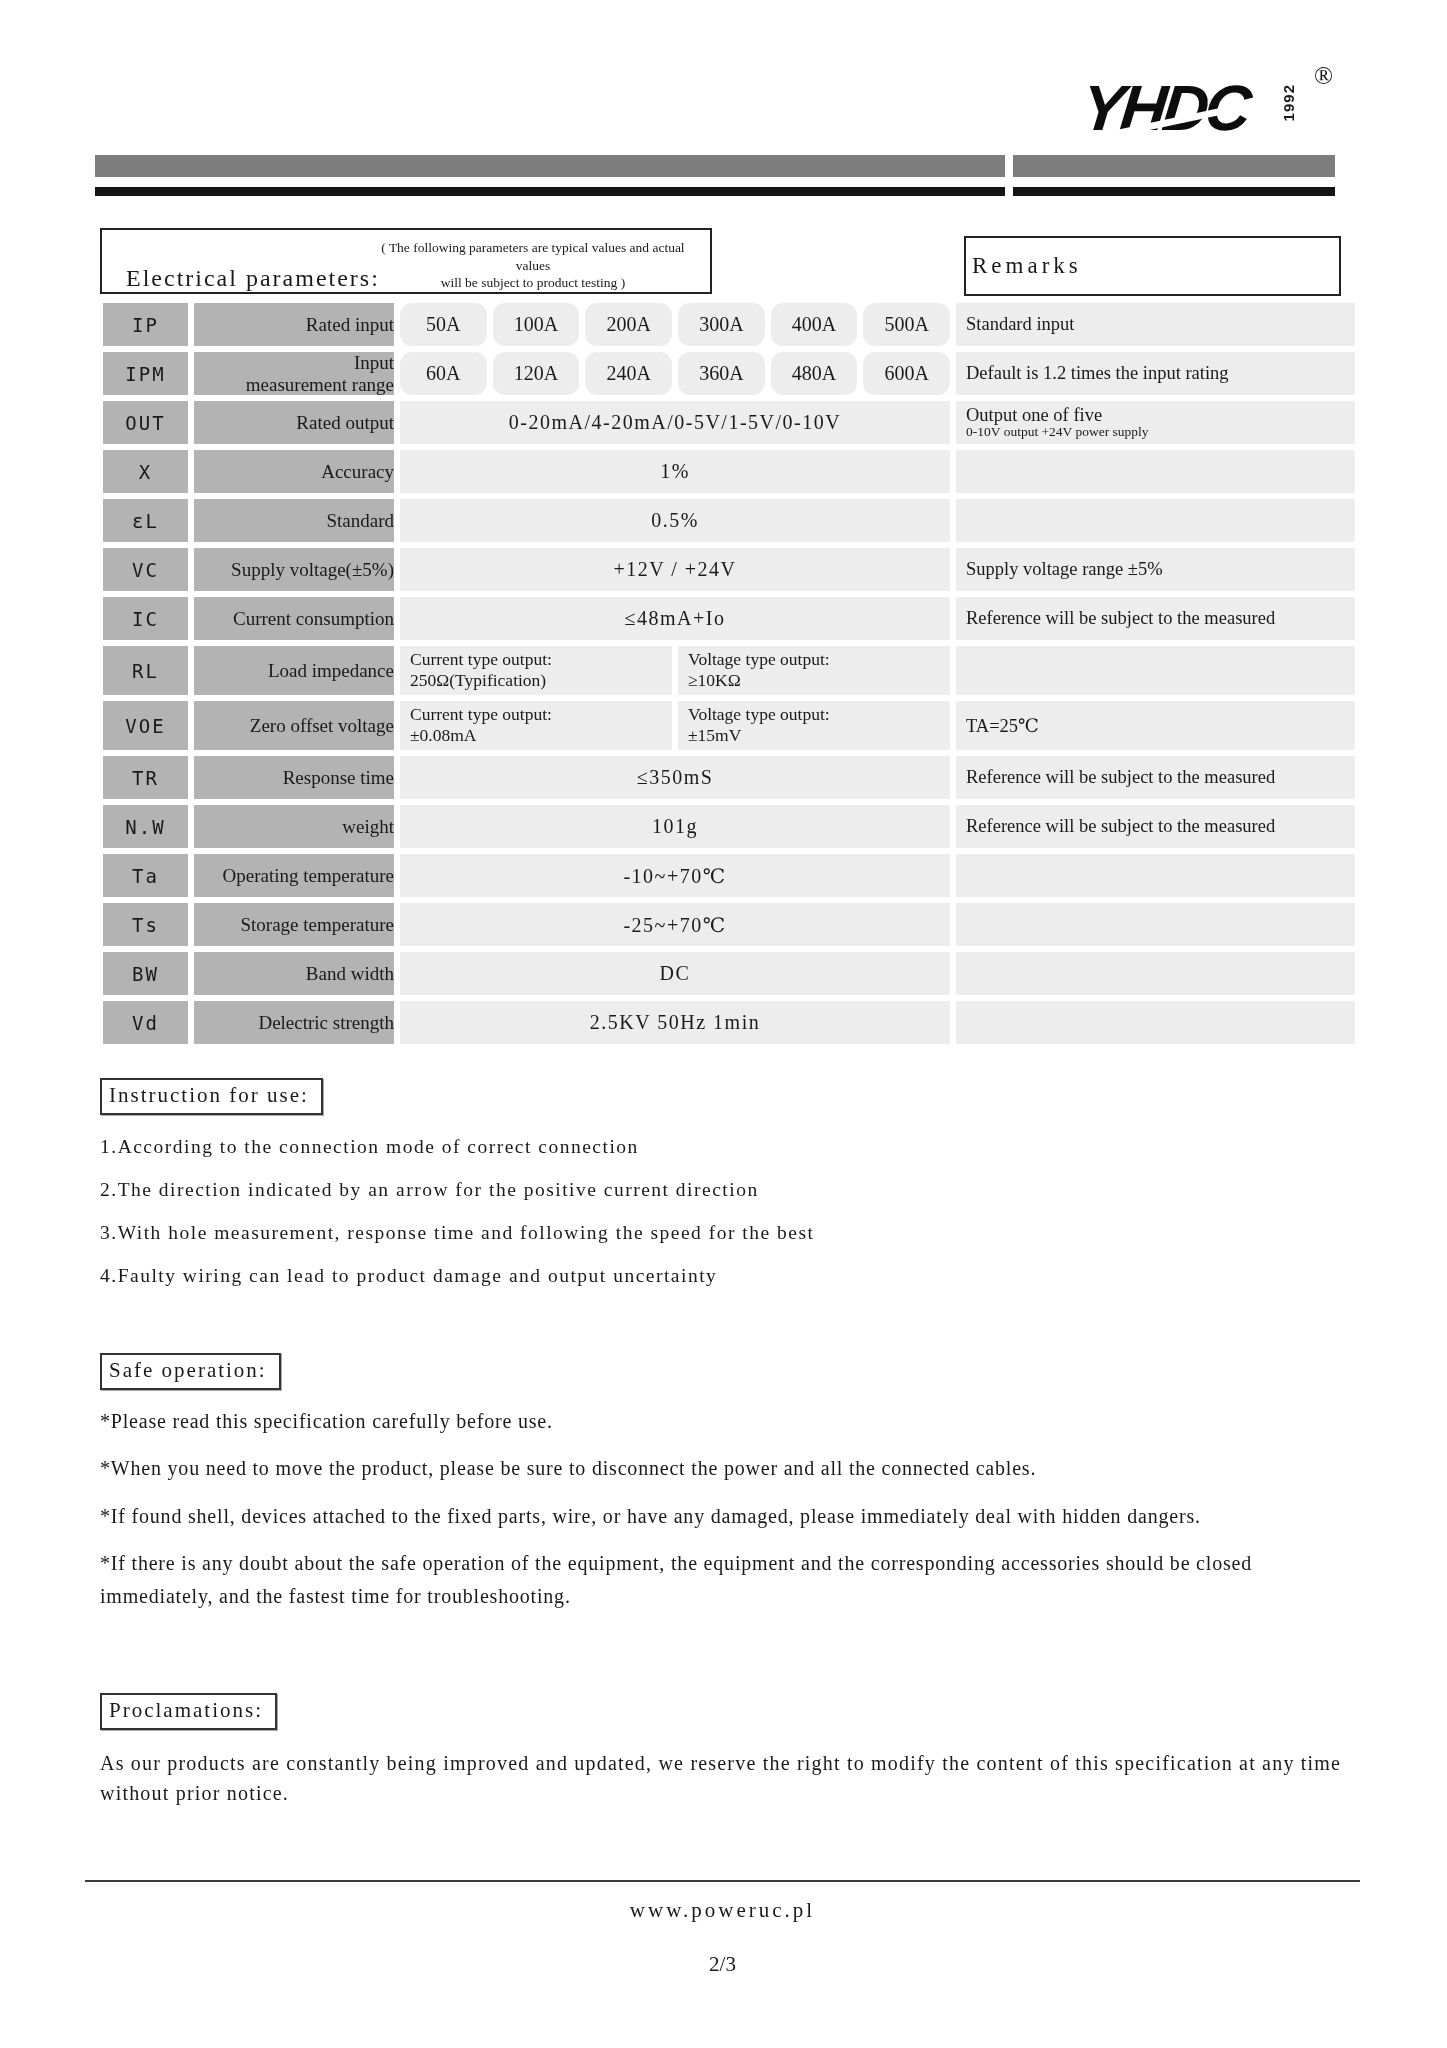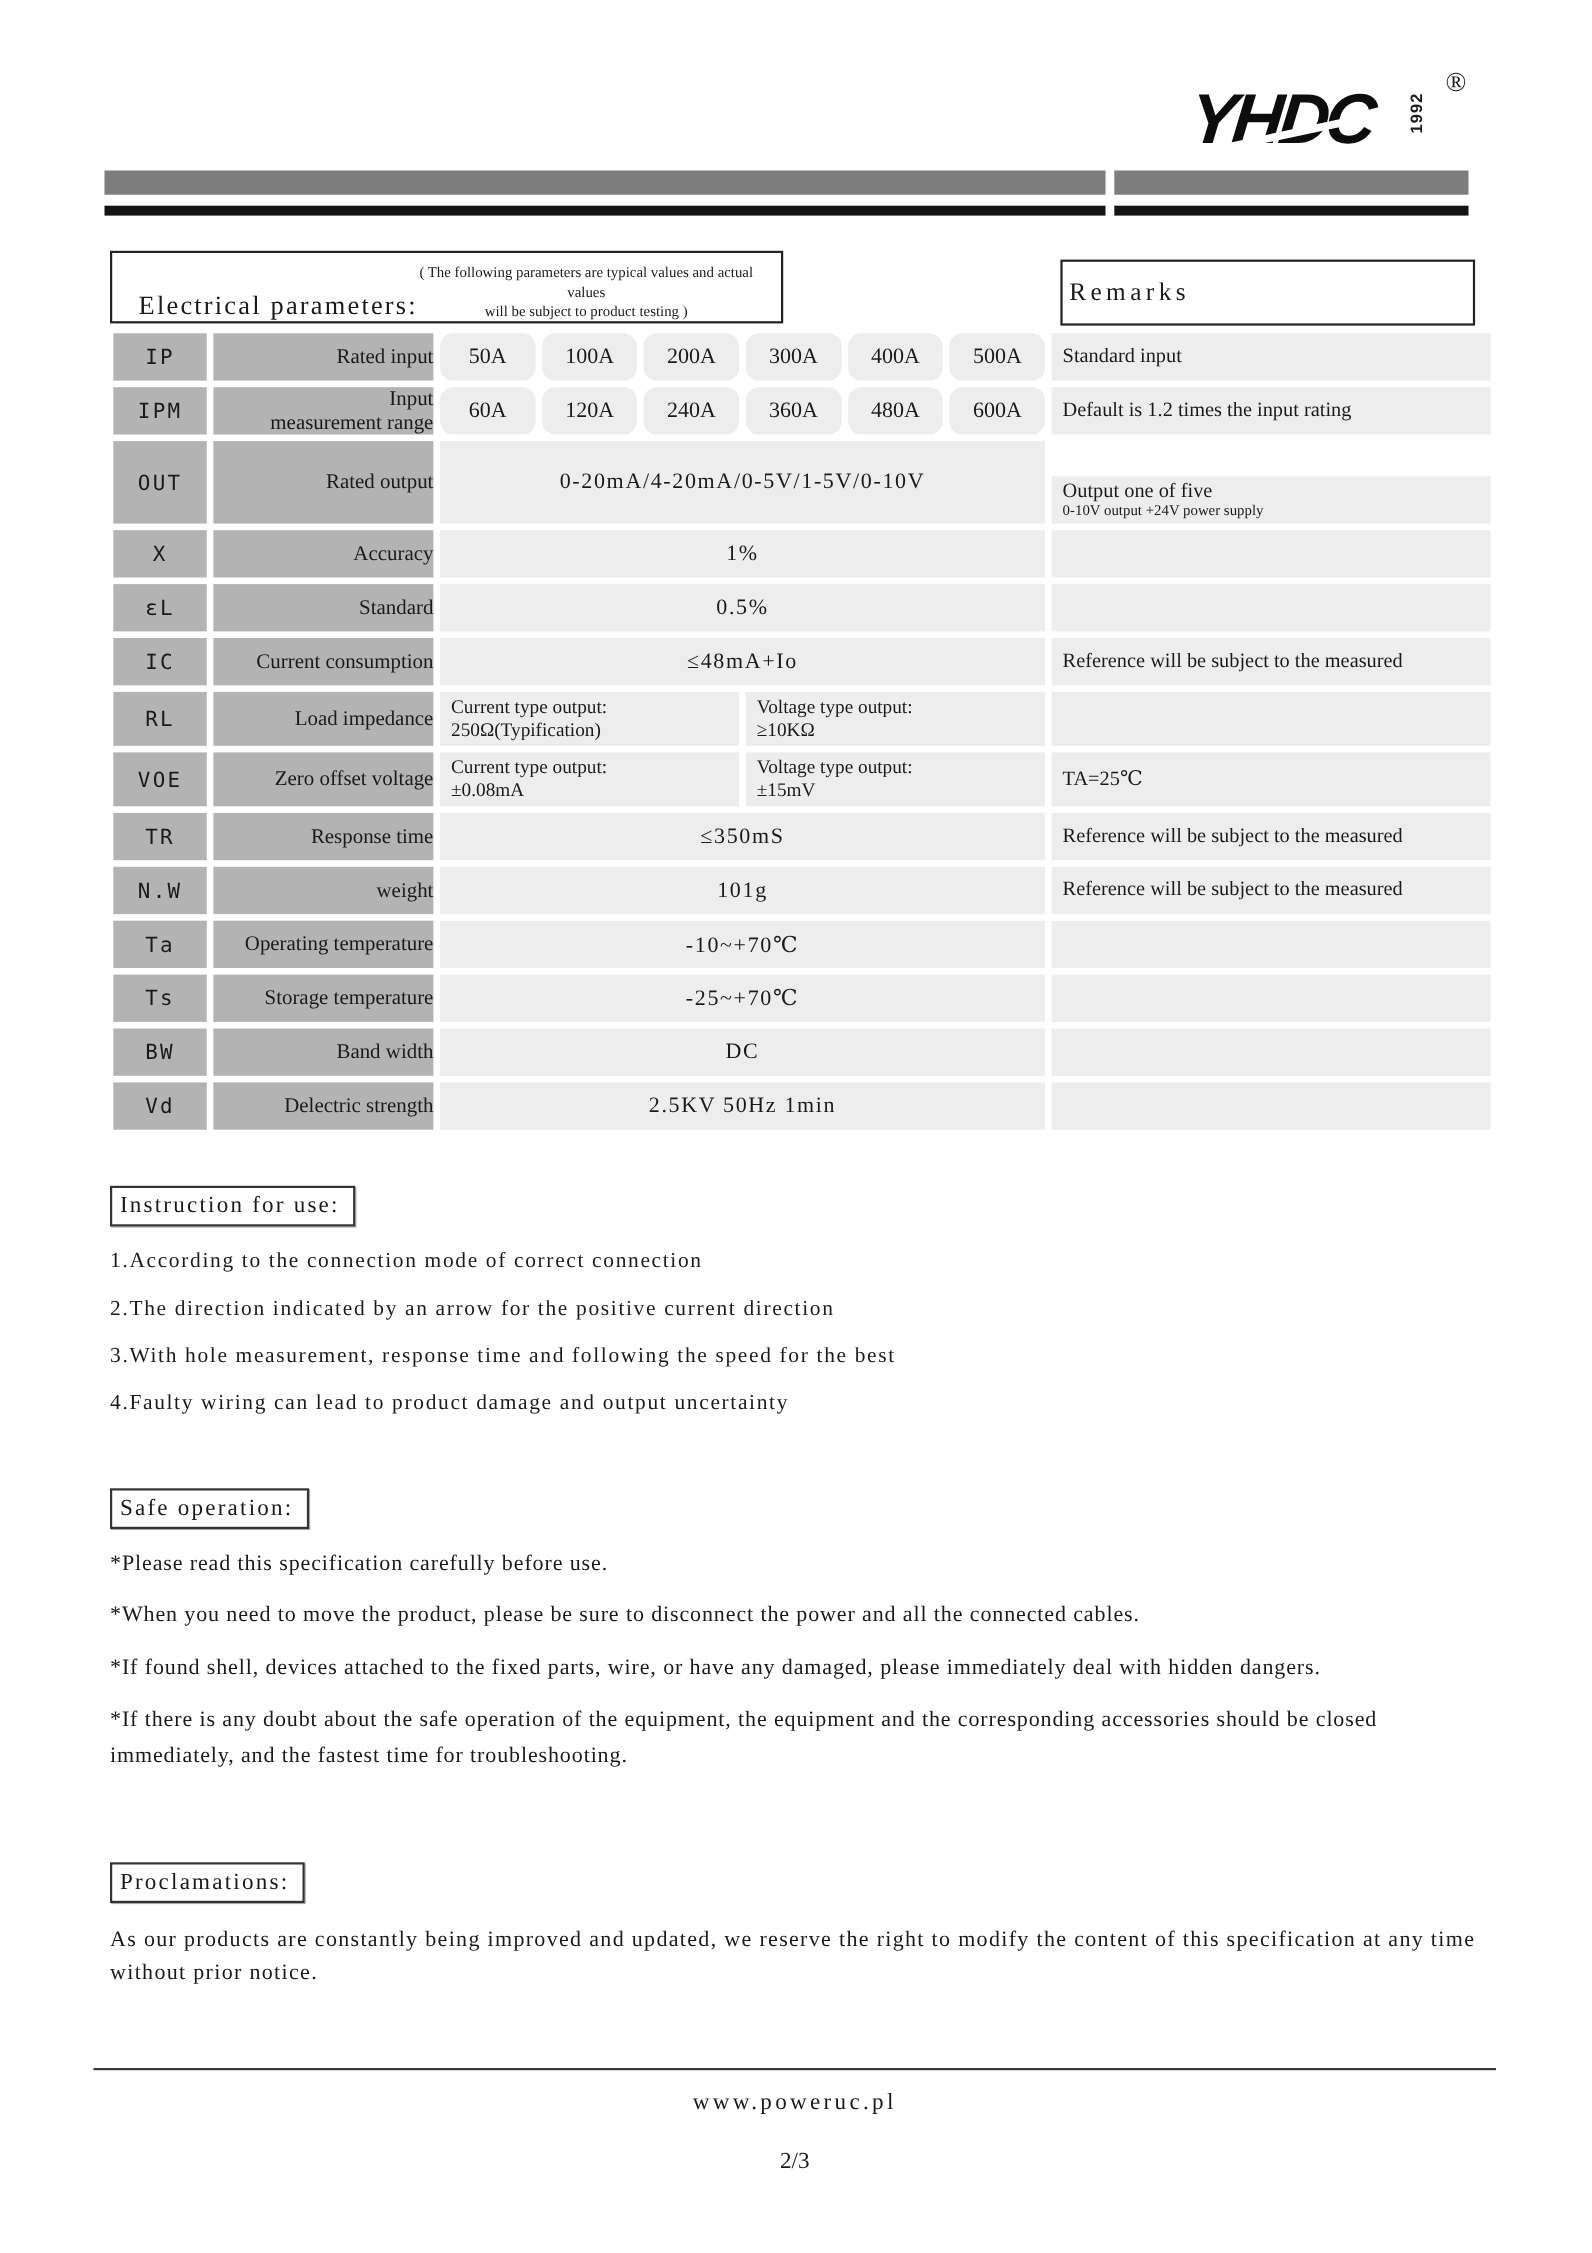--- a/index.html
+++ b/index.html
@@ -41,21 +41,21 @@
   .name{width:200px;background:#b3b3b3;padding-left:9px;font-size:19px;line-height:1.12;
         flex-direction:column;align-items:flex-end;justify-content:center;}
   .vals{width:550px;}
   .vals.single{background:#ededed;justify-content:center;font-size:20px;letter-spacing:1.5px;}
   .vals.six{display:flex;gap:6px;}
   .v6{flex:1;background:#ededed;display:flex;align-items:center;justify-content:center;font-size:20px;min-height:43px;border-radius:12px;}
   .vals.split{display:flex;gap:6px;}
   .vhalf{flex:1;background:#ededed;display:flex;flex-direction:column;justify-content:flex-start;
          padding:3px 0 3px 10px;font-size:17.5px;line-height:1.18;min-height:43px;}
   .remark{flex:1;background:#ededed;padding-left:10px;font-size:18.5px;}
-  .remark.two{flex-direction:column;align-items:flex-start;justify-content:center;line-height:1.1;margin-top:32px;}
+  .remark.two{flex-direction:column;align-items:flex-start;justify-content:center;line-height:1.1;}
   .rsub{font-size:13.5px;}
 
   
   .section{position:absolute;left:100px;}
   .sec-title{display:inline-block;border:2px solid #333;box-shadow:1px 1px 0 #aaa;
              padding:3px 12px 5px 7px;font-size:21px;letter-spacing:2px;background:#fff;}
   .sec-list{margin-top:10px;}
   #instruction{top:1078px;width:1260px;}
   .ins-item{margin-top:21px;font-size:19.5px;letter-spacing:1.5px;}
   #safe{top:1353px;width:1250px;}
@@ -155,20 +155,28 @@
 
     <div class="prow">
       <div class="cell code">εL</div>
       <div class="cell name">
           <span>Standard</span>
         </div>
       <div class="cell vals single">0.5%</div>
       <div class="cell remark"></div>
     </div>
 
+    <div class="prow">
+      <div class="cell code">VC</div>
+      <div class="cell name">
+          <span>Supply voltage(±5%)</span>
+        </div>
+      <div class="cell vals single">+12V / +24V</div>
+      <div class="cell remark">Supply voltage range ±5%</div>
+    </div>
 
     <div class="prow">
       <div class="cell code">IC</div>
       <div class="cell name">
           <span>Current consumption</span>
         </div>
       <div class="cell vals single">≤48mA+Io</div>
       <div class="cell remark">Reference will be subject to the measured</div>
     </div>
 

